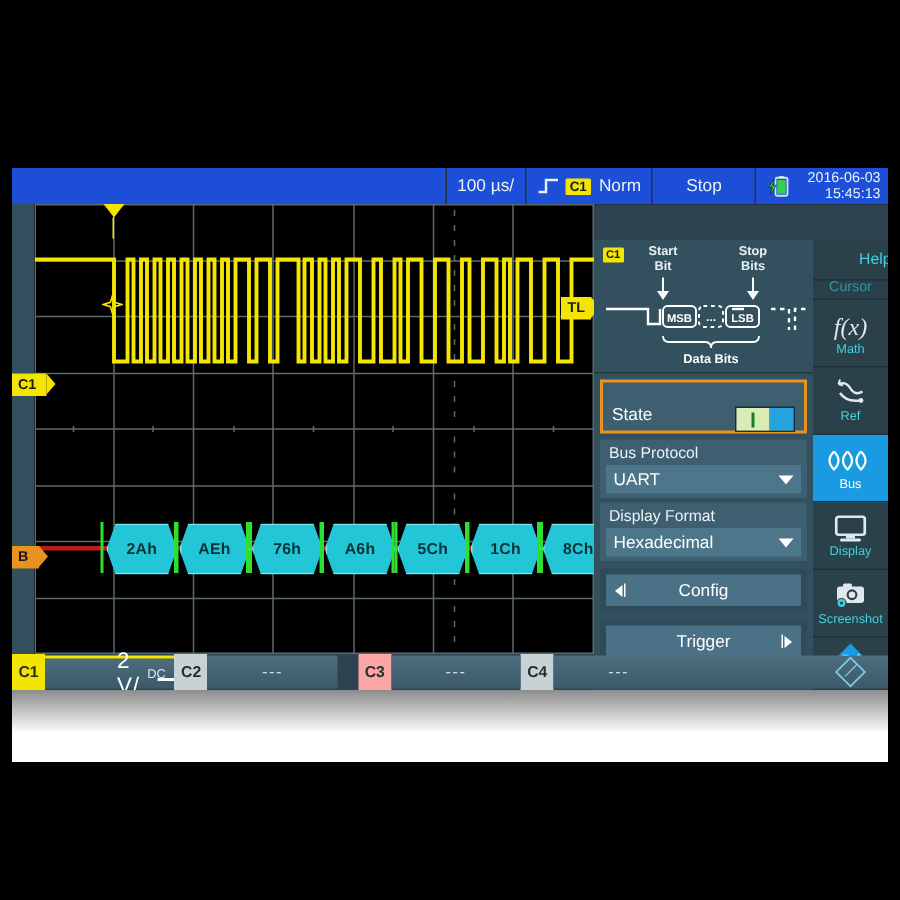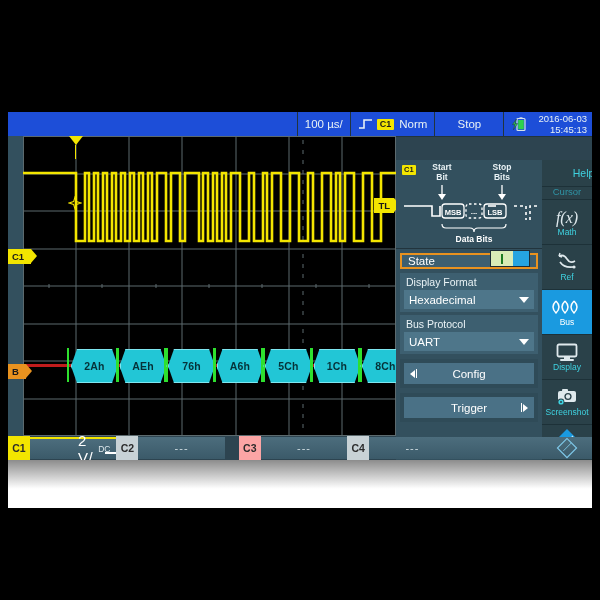--- a/index.html
+++ b/index.html
@@ -48,22 +48,22 @@
          font-size:10.5px;font-weight:bold;letter-spacing:.2px;}
   .fbar{position:absolute;width:2px;height:34px;background:#2ee02e;}
 
   
   #panel{position:absolute;left:388px;top:24px;width:146px;height:300px;background:#33505e;}
   #uartdiag{position:relative;width:146px;height:88px;background:#33505e;border-bottom:1px solid #22343d;}
   .diaglabel{position:absolute;color:#e9f2f5;font-size:8.5px;font-weight:bold;text-align:center;line-height:9.5px;}
   .c1tag{position:absolute;background:#f3e500;color:#1a1a1a;font-size:7.5px;font-weight:bold;
          padding:1px 2px;border-radius:1px;line-height:1;}
 
-  .stateRow{position:relative;margin:4px;height:16px;background:#3d5f70;border:2px solid #e8921f;
-            display:flex;align-items:flex-end;padding:0 6px;box-sizing:border-box;}
+  .stateRow{position:relative;margin:4px;height:26px;background:#3d5f70;border:2px solid #e8921f;
+            display:flex;align-items:flex-start;padding:16px 6px;box-sizing:border-box;}
   .stateRow .lbl{flex:1;color:#fff;font-size:11.5px;}
   .toggle{width:40px;height:17px;display:flex;border:1px solid #1d2d35;box-sizing:border-box;}
   .toggle .on{flex:1.35;background:#d9ecb6;display:flex;align-items:center;justify-content:center;}
   .toggle .on i{display:block;width:2px;height:10px;background:#1d7d22;}
   .toggle .off{flex:1;background:#25a4e0;}
 
   .fieldGroup{margin:3px 4px 0 4px;background:#3d5f70;padding:2px 0 3px 0;}
   .fieldGroup .cap{color:#eaf3f6;font-size:10.5px;padding:1px 6px 2px 6px;}
   .selectBox{margin:0 4px;height:19px;background:#4e768a;display:flex;align-items:center;
              padding:0 5px;box-sizing:border-box;}
@@ -296,31 +296,31 @@
           <span class="lbl">State</span>
           <span class="toggle">
             <span class="on">
                 <i></i>
               </span>
             <span class="off"></span>
           </span>
         </div>
 
         <div class="fieldGroup">
+          <div class="cap">Bus Protocol</div>
+          <div class="selectBox">
+            <span class="val">UART</span>
+            <span class="chev"></span>
+          </div>
+        </div>
+
+        <div class="fieldGroup">
           <div class="cap">Display Format</div>
           <div class="selectBox">
             <span class="val">Hexadecimal</span>
-            <span class="chev"></span>
-          </div>
-        </div>
-
-        <div class="fieldGroup">
-          <div class="cap">Bus Protocol</div>
-          <div class="selectBox">
-            <span class="val">UART</span>
             <span class="chev"></span>
           </div>
         </div>
 
         <div class="btnRow">
           <div class="pbtn">
             <span class="arrL">
               <span class="triL"></span>
                 <span class="bar1"></span>
             </span>

